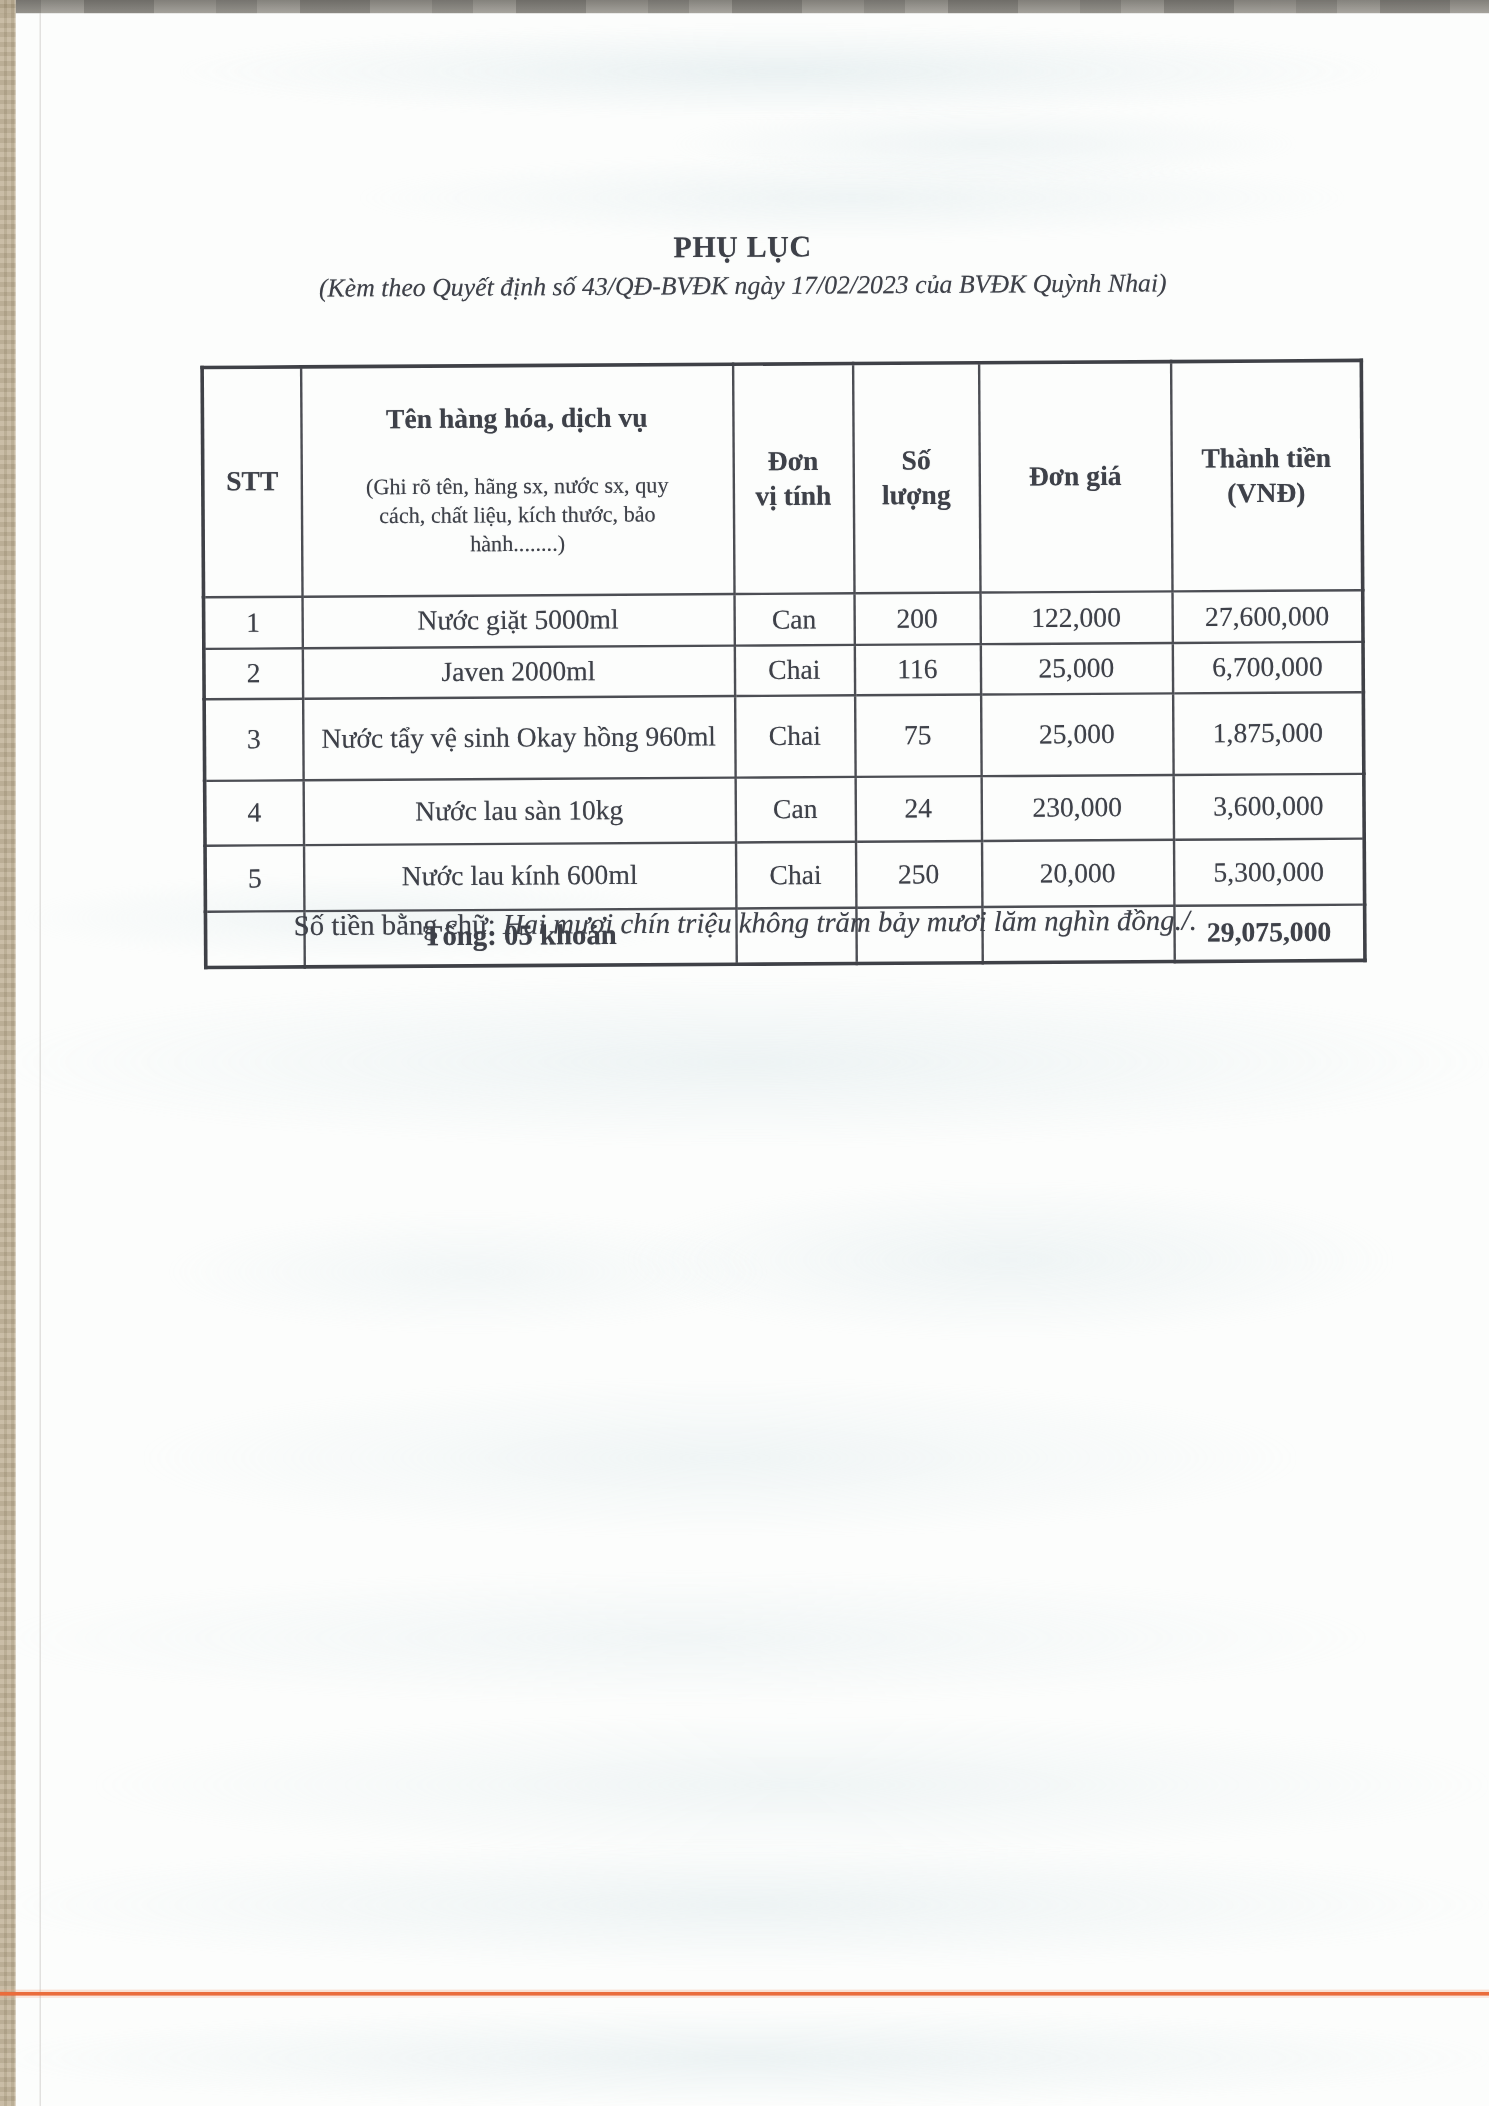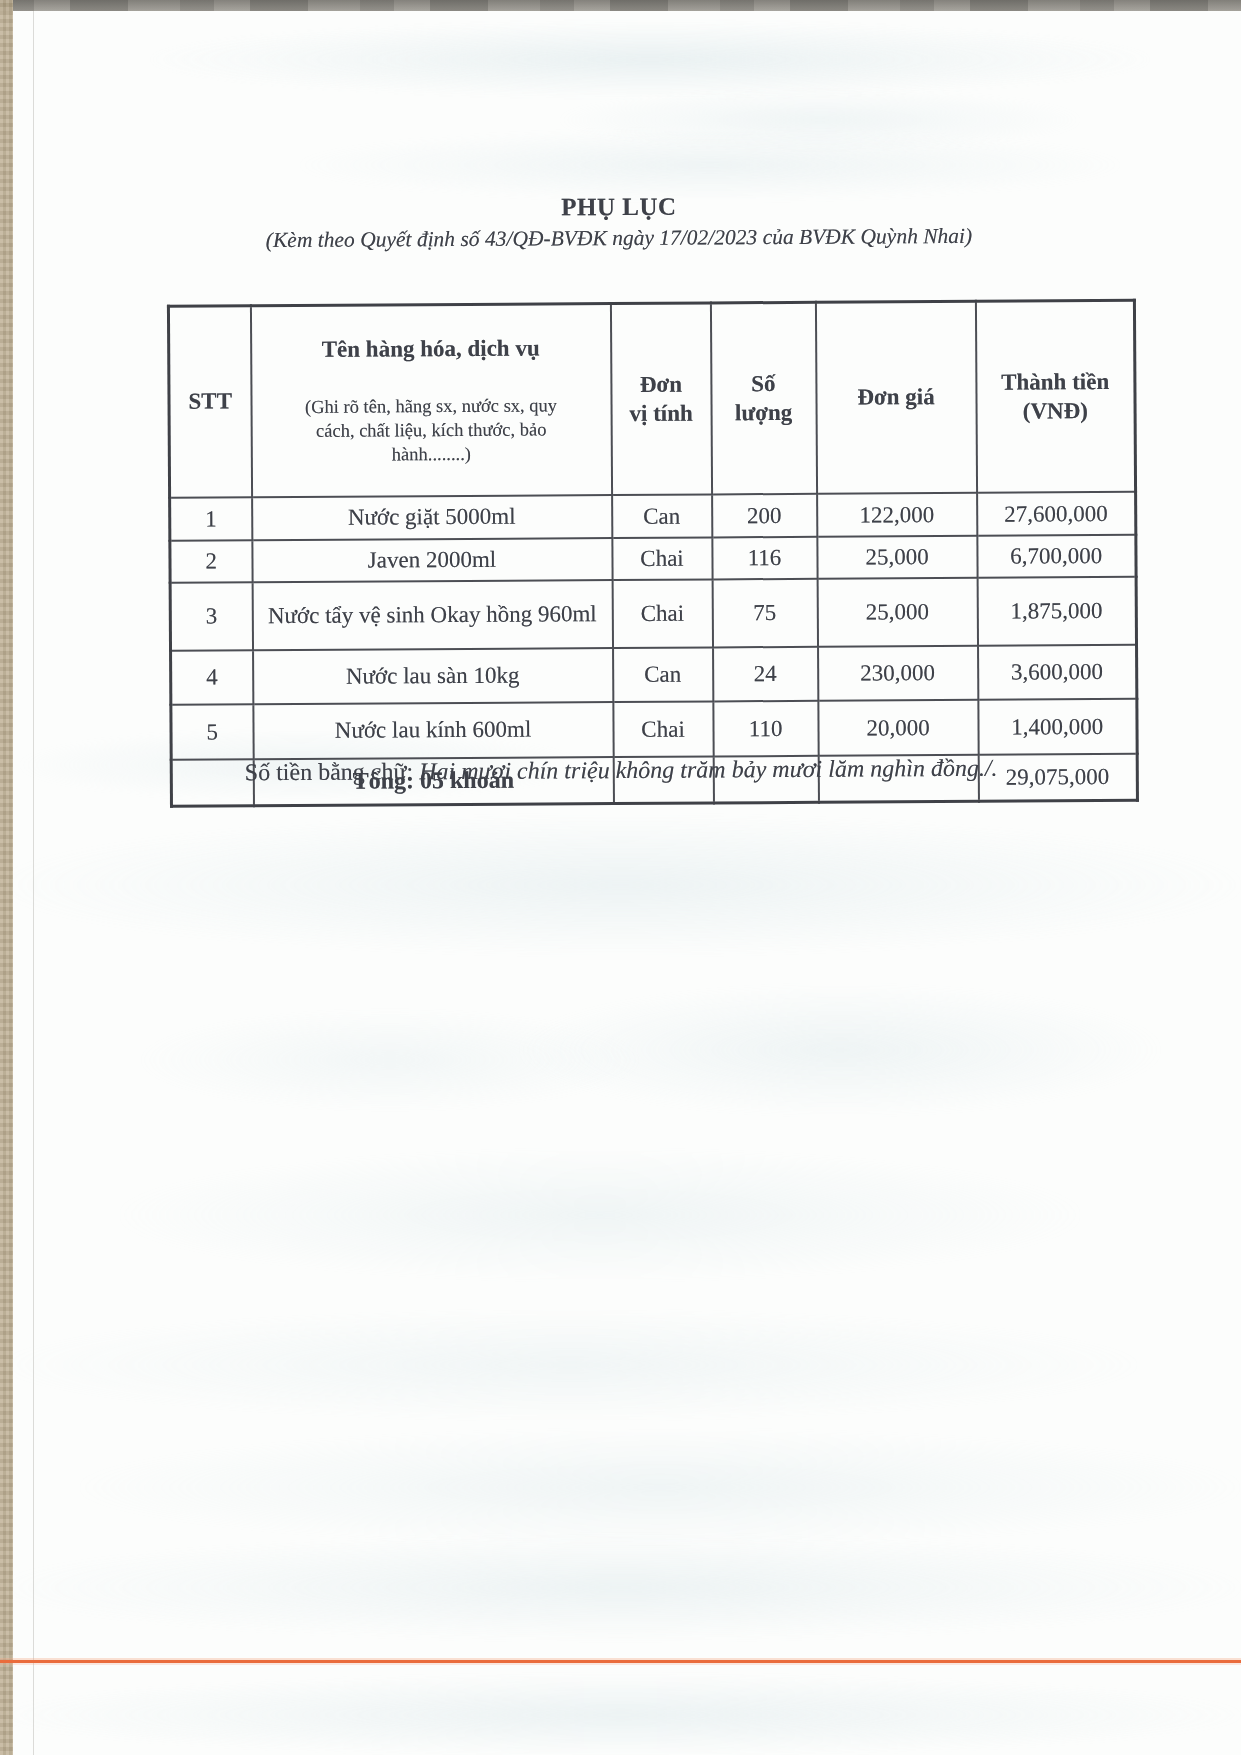--- a/index.html
+++ b/index.html
@@ -123,21 +123,21 @@
     text-align: left;
     padding-left: 13px;
     padding-right: 26px;
     line-height: 1.25;
   }
   tr.summary-row td.summary-label {
     font-weight: bold;
     font-size: 24px;
   }
   tr.summary-row td.summary-total {
-    font-weight: normal;
+    font-weight: bold;
   }
 
   .amount-line {
     position: absolute;
     top: 757px;
     left: 243px;
     font-size: 24px;
     white-space: nowrap;
   }
   .amount-line .amount-words {
@@ -228,23 +228,23 @@
         <td>Can</td>
         <td>24</td>
         <td>230,000</td>
         <td>3,600,000</td>
       </tr>
 
       <tr style="height:55px">
         <td>5</td>
         <td class="cell-name">Nước lau kính 600ml</td>
         <td>Chai</td>
-        <td>110</td>
+        <td>250</td>
         <td>20,000</td>
-        <td>1,400,000</td>
+        <td>5,300,000</td>
       </tr>
 
       <tr class="summary-row" style="height:46px">
         <td></td>
         <td class="summary-label">Tổng: 05 khoản</td>
         <td></td>
         <td></td>
         <td></td>
         <td class="summary-total">29,075,000</td>
       </tr>

